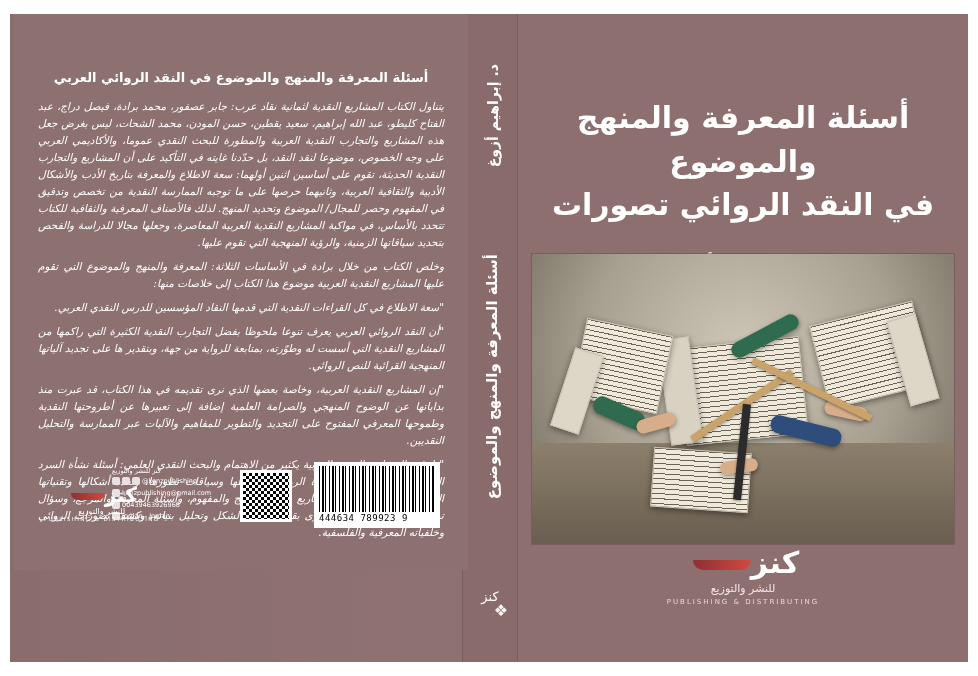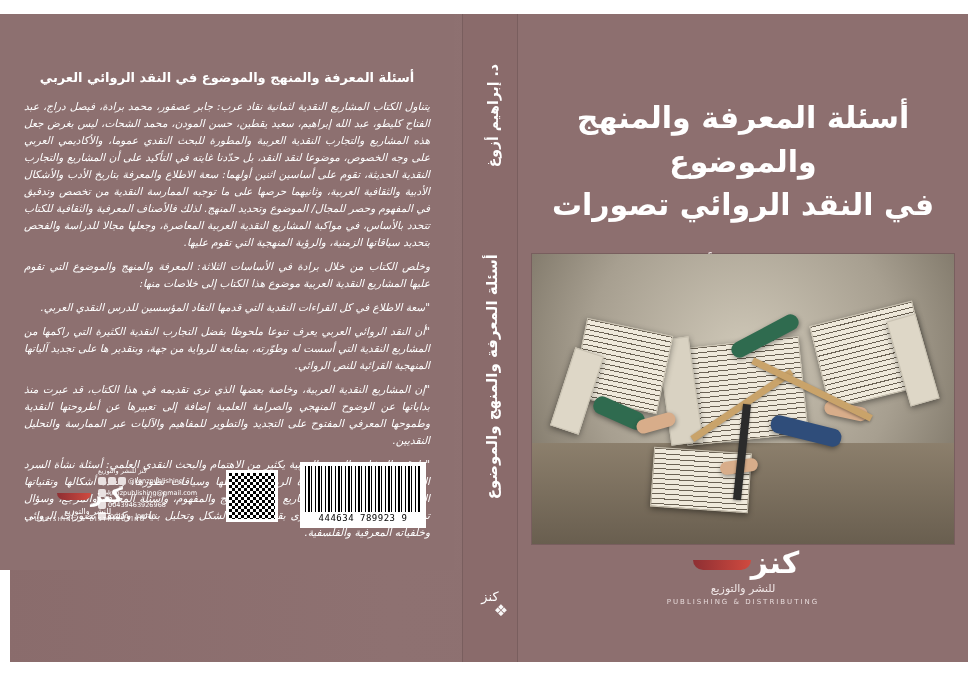--- a/index.html
+++ b/index.html
@@ -189,21 +189,21 @@
     bottom: 58px;
     left: 0; right: 0;
     text-align: center;
     color: #fff;
     font-size: 13px;
   }
 
   
   #back-cover {
     position: absolute;
-    left: 0;
+    left: 14px;
     top: 14px;
     width: 454px;
     height: 556px;
     background: #8d7070;
   }
   #back-header {
     position: absolute;
     top: 56px;
     left: 26px; right: 26px;
     text-align: center;
@@ -239,21 +239,21 @@
     height: 46px;
     background:
       repeating-linear-gradient(90deg,
         #000 0px, #000 1px, #fff 1px, #fff 3px,
         #000 3px, #000 5px, #fff 5px, #fff 6px,
         #000 6px, #000 7px, #fff 7px, #fff 10px);
   }
   #barcode-num {
     font-family: "DejaVu Sans Mono", monospace;
     font-size: 9px;
-    text-align: center;
+    text-align: left;
     color: #000;
     letter-spacing: 0.5px;
     margin-top: 1px;
   }
 
   
   #qr-box {
     position: absolute;
     bottom: 48px;
     right: 176px;

